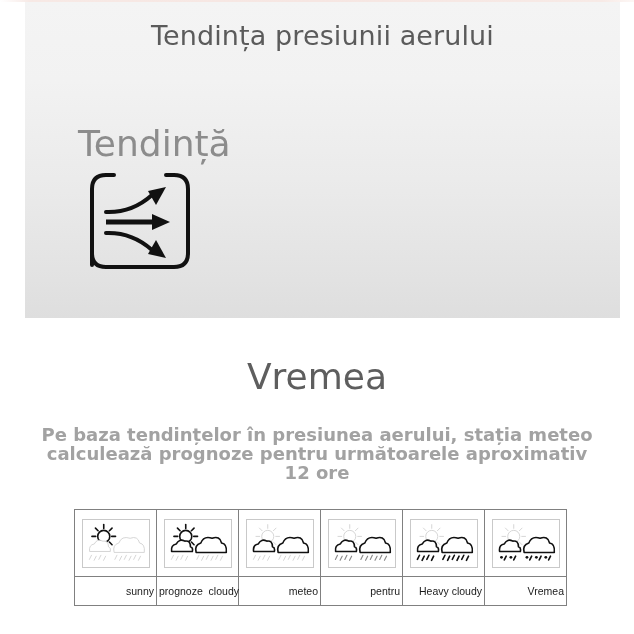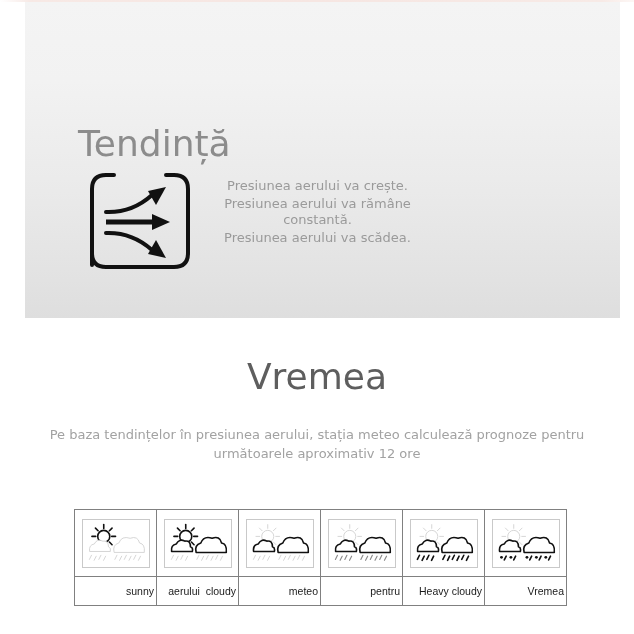--- a/index.html
+++ b/index.html
@@ -85,22 +85,23 @@
     font-weight: 400;
   }
 
   #weather-subtitle {
     position: absolute;
     left: 40px;
     width: 554px;
     top: 425px;
     text-align: center;
     color: #a2a2a2;
-    font-size: 13px;
+    font-size: 18px;
     line-height: 19px;
+    font-weight: bold;
   }
 
   
   #weather-table {
     position: absolute;
     left: 74px;
     top: 509px;
     width: 493px;
     border-collapse: collapse;
     table-layout: fixed;
@@ -132,45 +133,41 @@
   }
   .icon-box svg { display: block; }
 </style>
 </head>
 <body>
 
 <div id="top-hairline"></div>
 
 <div id="pressure-panel">
 
+  <div id="pressure-title">Tendința presiunii aerului</div>
 
   <div id="trend-heading">Tendință</div>
 
   <div id="trend-icon-wrap">
     <svg width="118" height="108" viewBox="0 0 118 108" xmlns="http://www.w3.org/2000/svg">
 
       <path d="M8 98 L8 22 Q8 8 22 8 L30 8" fill="none" stroke="#111111" stroke-width="4" stroke-linecap="round"></path>
       <path d="M82 8 L90 8 Q104 8 104 22 L104 86 Q104 100 90 100 L22 100 Q8 100 8 86" fill="none" stroke="#111111" stroke-width="4" stroke-linecap="round"></path>
 
       <path d="M22 45 Q48 46 68 28" fill="none" stroke="#111111" stroke-width="4" stroke-linecap="round"></path>
       <polygon points="82,20 64,24 72,38" fill="#111111"></polygon>
 
       <line x1="22" y1="55" x2="72" y2="55" stroke="#111111" stroke-width="5" stroke-linecap="butt"></line>
       <polygon points="86,55 68,47 68,63" fill="#111111"></polygon>
 
       <path d="M22 66 Q48 65 68 83" fill="none" stroke="#111111" stroke-width="4" stroke-linecap="round"></path>
       <polygon points="82,91 64,87 72,73" fill="#111111"></polygon>
     </svg>
   </div>
 
-  <div id="trend-descriptions">
-    <p class="trend-desc">Presiunea aerului va crește.</p>
-    <p class="trend-desc">Presiunea aerului va rămâne constantă.</p>
-    <p class="trend-desc">Presiunea aerului va scădea.</p>
-  </div>
 </div>
 
 <div id="weather-title">Vremea</div>
 
 <div id="weather-subtitle">Pe baza tendințelor în presiunea aerului, stația meteo calculează prognoze pentru următoarele aproximativ 12 ore</div>
 
 <table id="weather-table">
   <tbody>
     <tr id="icon-row">
         <td class="icon-cell">
@@ -331,20 +328,20 @@
               <circle cx="46" cy="36.2" r="1.5" fill="#111111"></circle>
               <line x1="51" y1="35" x2="49" y2="39" stroke="#111111" stroke-width="1.7" stroke-linecap="round"></line>
               <circle cx="56" cy="36.2" r="1.5" fill="#111111"></circle>
               <line x1="61" y1="35" x2="59" y2="39" stroke="#111111" stroke-width="1.7" stroke-linecap="round"></line>
   </svg>
           </div>
         </td>
       </tr>
     <tr id="label-row">
         <td class="label-cell">sunny</td>
-        <td class="label-cell">aerului  cloudy</td>
+        <td class="label-cell">prognoze  cloudy</td>
         <td class="label-cell">meteo</td>
         <td class="label-cell">pentru</td>
         <td class="label-cell">Heavy cloudy</td>
         <td class="label-cell">Vremea</td>
       </tr>
   </tbody>
 </table>
 
 </body></html>

